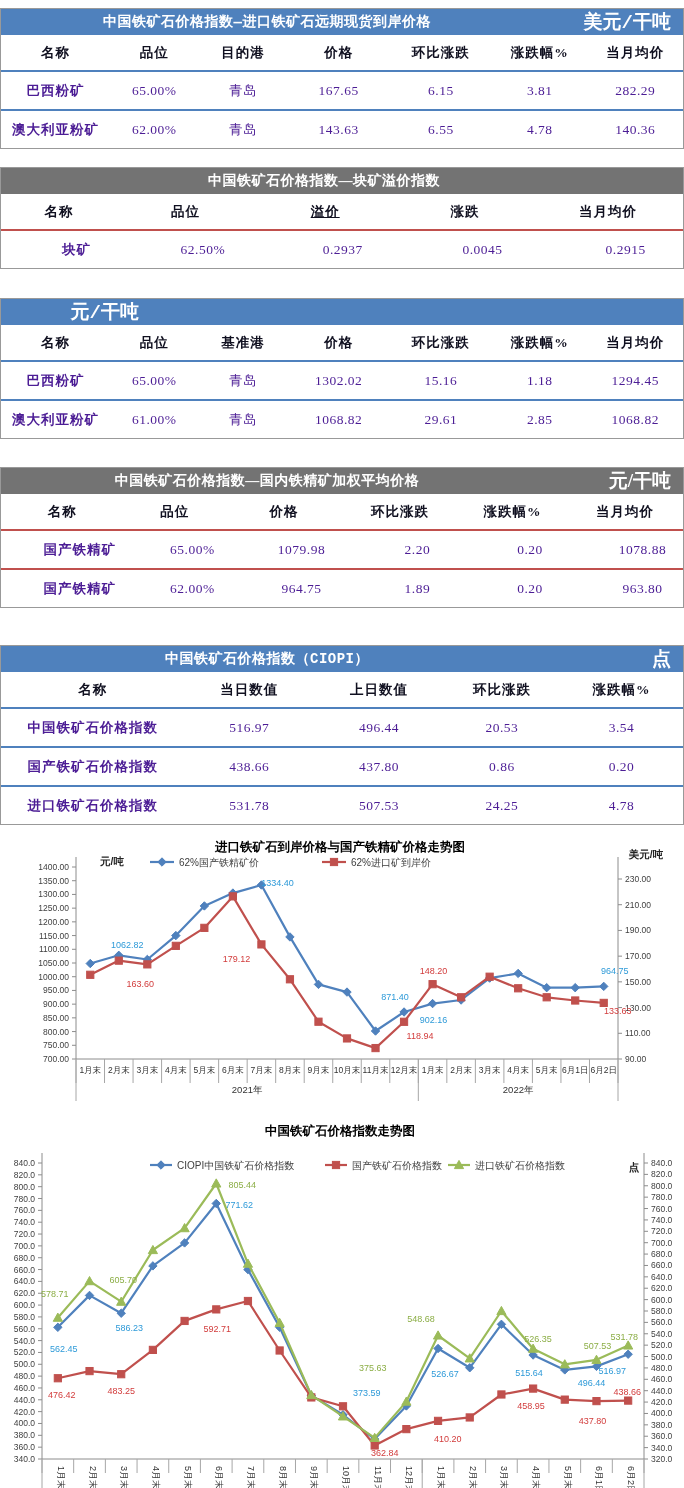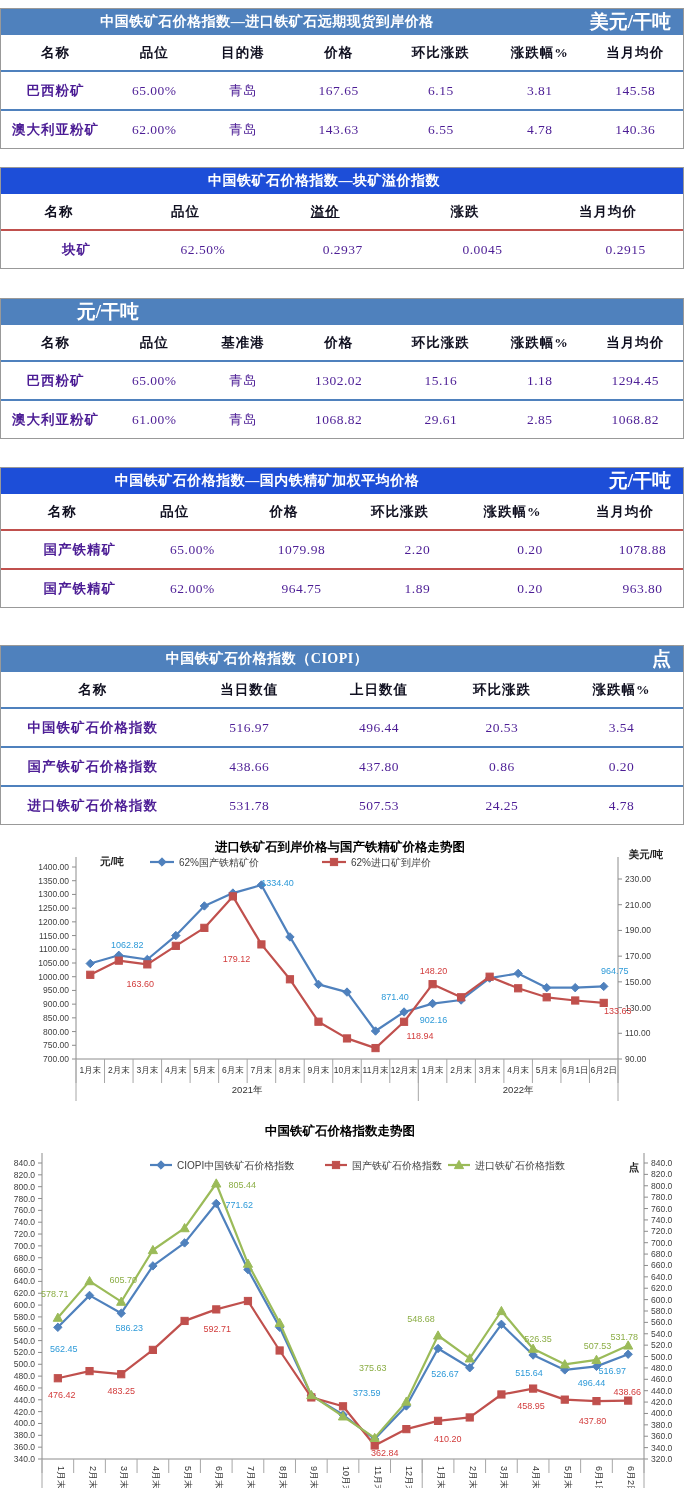--- a/index.html
+++ b/index.html
@@ -1,22 +1,22 @@
 <!DOCTYPE html>
 <html><head>
 <meta charset="utf-8">
 <style>
   html,body{margin:0;padding:0;background:#fff;}
   body{width:684px;font-family:"Liberation Serif","DejaVu Serif",serif;}
   section.price-table{border:1px solid #999;}
   .theme-blue{border-color:#4F81BD;}
   .theme-red{border-color:#C0504D;}
   .band{display:flex;align-items:center;height:26px;}
-  .theme-blue .band{background:#4F81BD;}
-  .theme-red .band{background:#1d4ed8;}
+  .theme-blue .band{background:#4F81BD;font-family:Liberation Mono, monospace;}
+  .theme-red .band{background:#737373;}
   .band-title{flex:1;text-align:center;color:#fff;font-weight:bold;font-size:14px;letter-spacing:.5px;}
   .band-unit{width:150px;box-sizing:border-box;text-align:right;padding-right:12px;color:#fff;font-weight:bold;font-size:19px;white-space:nowrap;}
   .band-unit:empty{width:36px;}
   table{width:100%;border-collapse:collapse;table-layout:fixed;}
   th{height:33px;font-size:13.5px;font-weight:bold;color:#101020;letter-spacing:1px;margin-top:14px;}
   td{height:35px;font-size:13.5px;text-align:center;color:#4c1d95;letter-spacing:.5px;}
   td.name{font-weight:bold;letter-spacing:1px;}
   .theme-blue tr.data td{border-top:2px solid #4F81BD;}
   .theme-red tr.data td{border-top:2px solid #C0504D;padding-left:36px;}
   .chart-wrap{position:relative;}
@@ -43,21 +43,21 @@
         </tr>
       </thead>
       <tbody>
         <tr class="data">
           <td class="name">巴西粉矿</td>
           <td>65.00%</td>
           <td>青岛</td>
           <td>167.65</td>
           <td>6.15</td>
           <td>3.81</td>
-          <td>145.58</td>
+          <td>282.29</td>
         </tr>
         <tr class="data">
           <td class="name">澳大利亚粉矿</td>
           <td>62.00%</td>
           <td>青岛</td>
           <td>143.63</td>
           <td>6.55</td>
           <td>4.78</td>
           <td>140.36</td>
         </tr>

